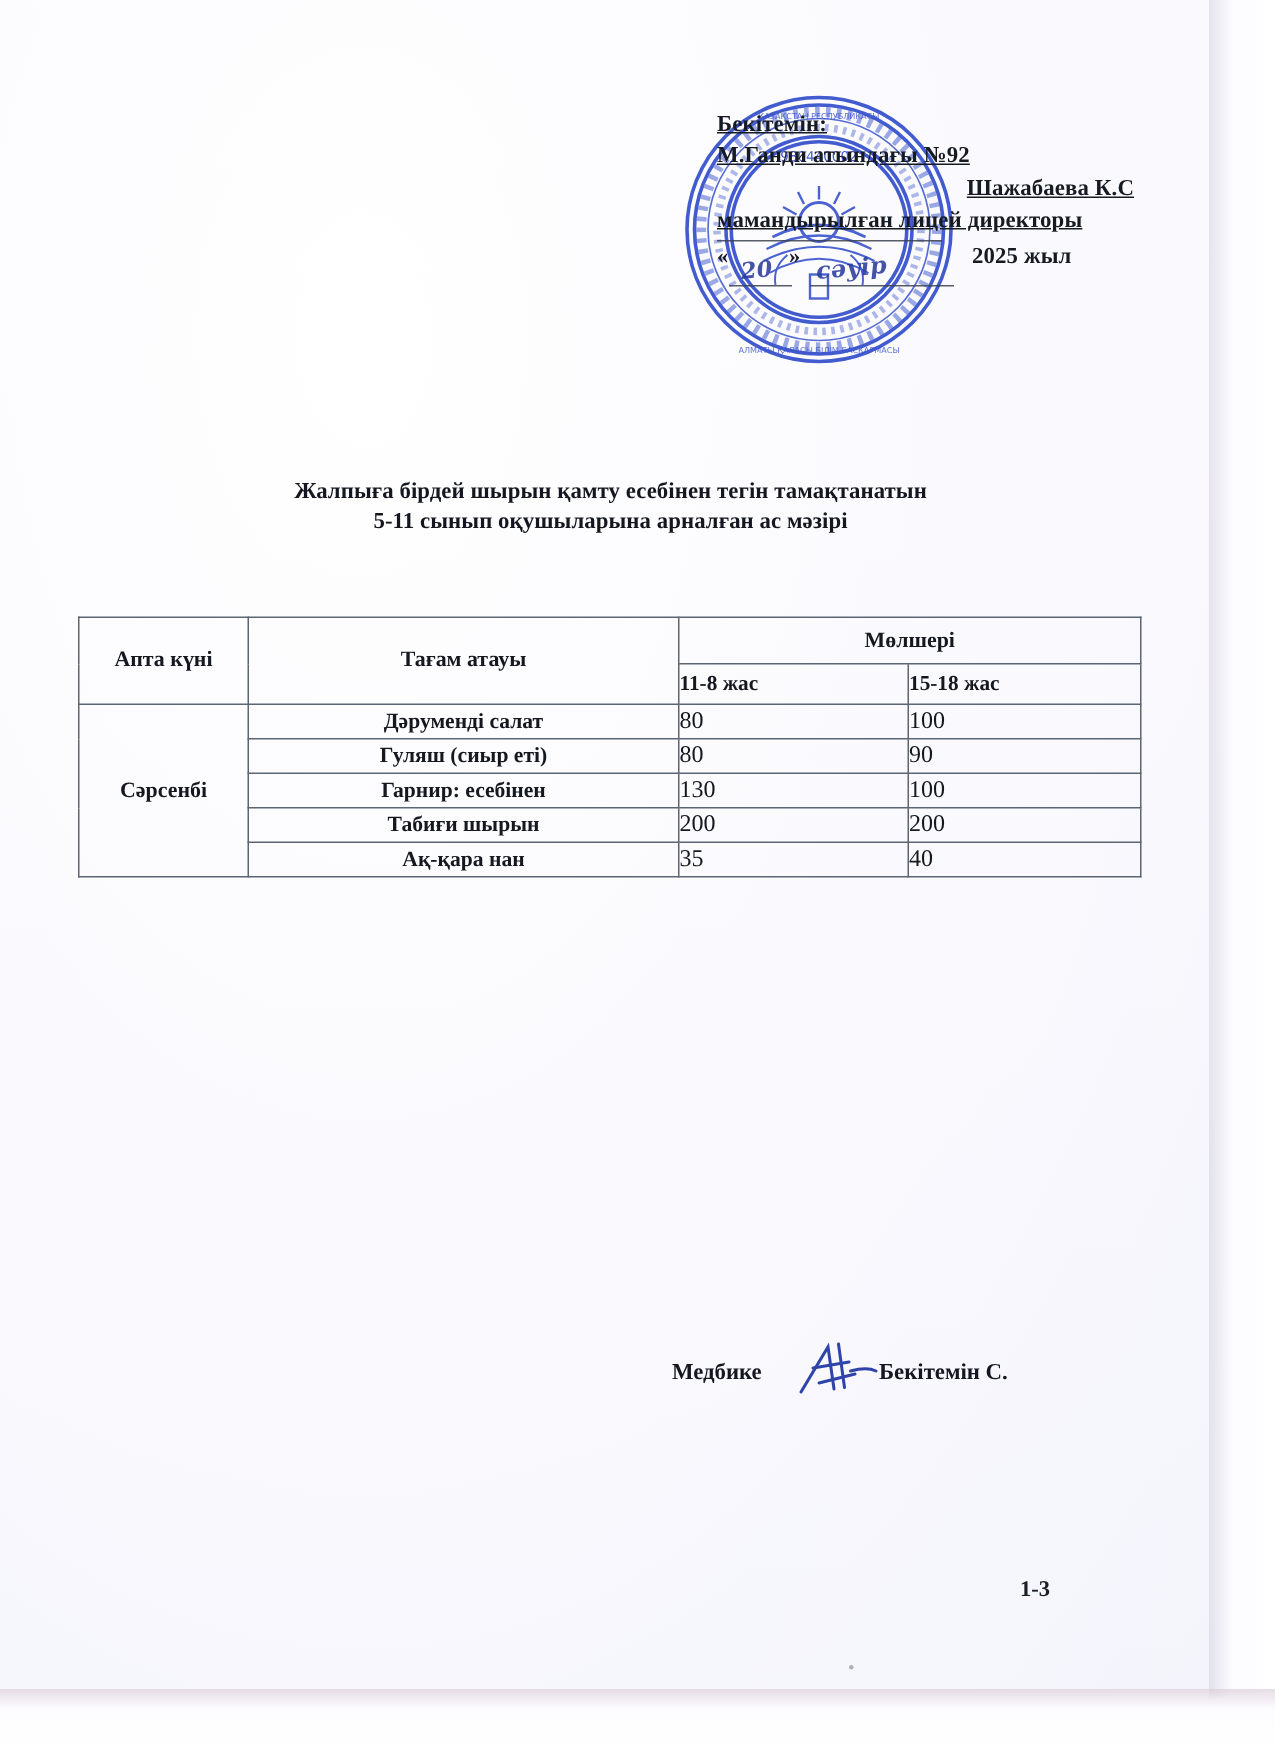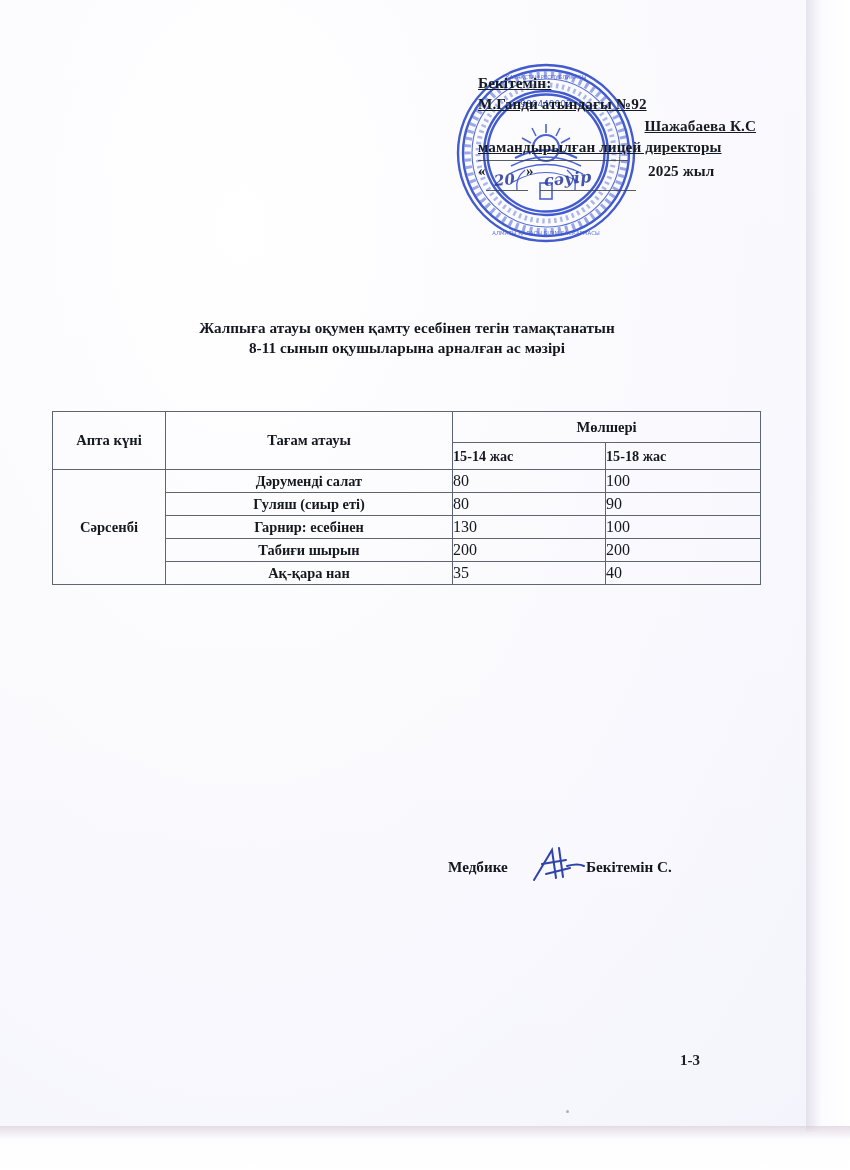--- a/index.html
+++ b/index.html
@@ -195,21 +195,21 @@
     font-size: 16px;
     text-align: left;
     padding: 0 0 0 8px;
     height: 22px;
   }
 
   
   #footer-signature {
     position: absolute;
     left: 448px;
-    top: 856px;
+    top: 904px;
     width: 300px;
     height: 30px;
     font-weight: bold;
     font-size: 15.2px;
     color: #14171f;
   }
   #footer-role {
     position: absolute;
     left: 0;
     top: 2px;
@@ -316,39 +316,39 @@
 
     <div class="rule-line" id="rule-signature"></div>
     <div class="rule-line" id="rule-date-day"></div>
     <div class="rule-line" id="rule-date-month"></div>
 
     <span class="handwriting" id="hand-day">20</span>
     <span class="handwriting" id="hand-month">сәуір</span>
   </div>
 
   <div id="doc-title">
-    <div>Жалпыға атауы оқумен қамту есебінен тегін тамақтанатын</div>
-    <div>8-11 сынып оқушыларына арналған ас мәзірі</div>
+    <div>Жалпыға бірдей шырын қамту есебінен тегін тамақтанатын</div>
+    <div>5-11 сынып оқушыларына арналған ас мәзірі</div>
   </div>
 
   <table id="menu-table">
     <colgroup>
       <col style="width:113px">
       <col style="width:287px">
       <col style="width:153px">
       <col style="width:155px">
     </colgroup>
     <thead>
       <tr>
         <th class="th-center" rowspan="2">Апта күні</th>
         <th class="th-center" rowspan="2">Тағам атауы</th>
         <th class="th-center" colspan="2">Мөлшері</th>
       </tr>
       <tr>
-        <th class="th-sub">15-14 жас</th>
+        <th class="th-sub">11-8 жас</th>
         <th class="th-sub">15-18 жас</th>
       </tr>
     </thead>
     <tbody id="menu-tbody">
         <tr>
           <td class="cell-day" rowspan="5">Сәрсенбі</td>
           <td class="cell-dish">Дәруменді салат</td>
           <td class="cell-amount">80</td>
           <td class="cell-amount">100</td>
         </tr>

